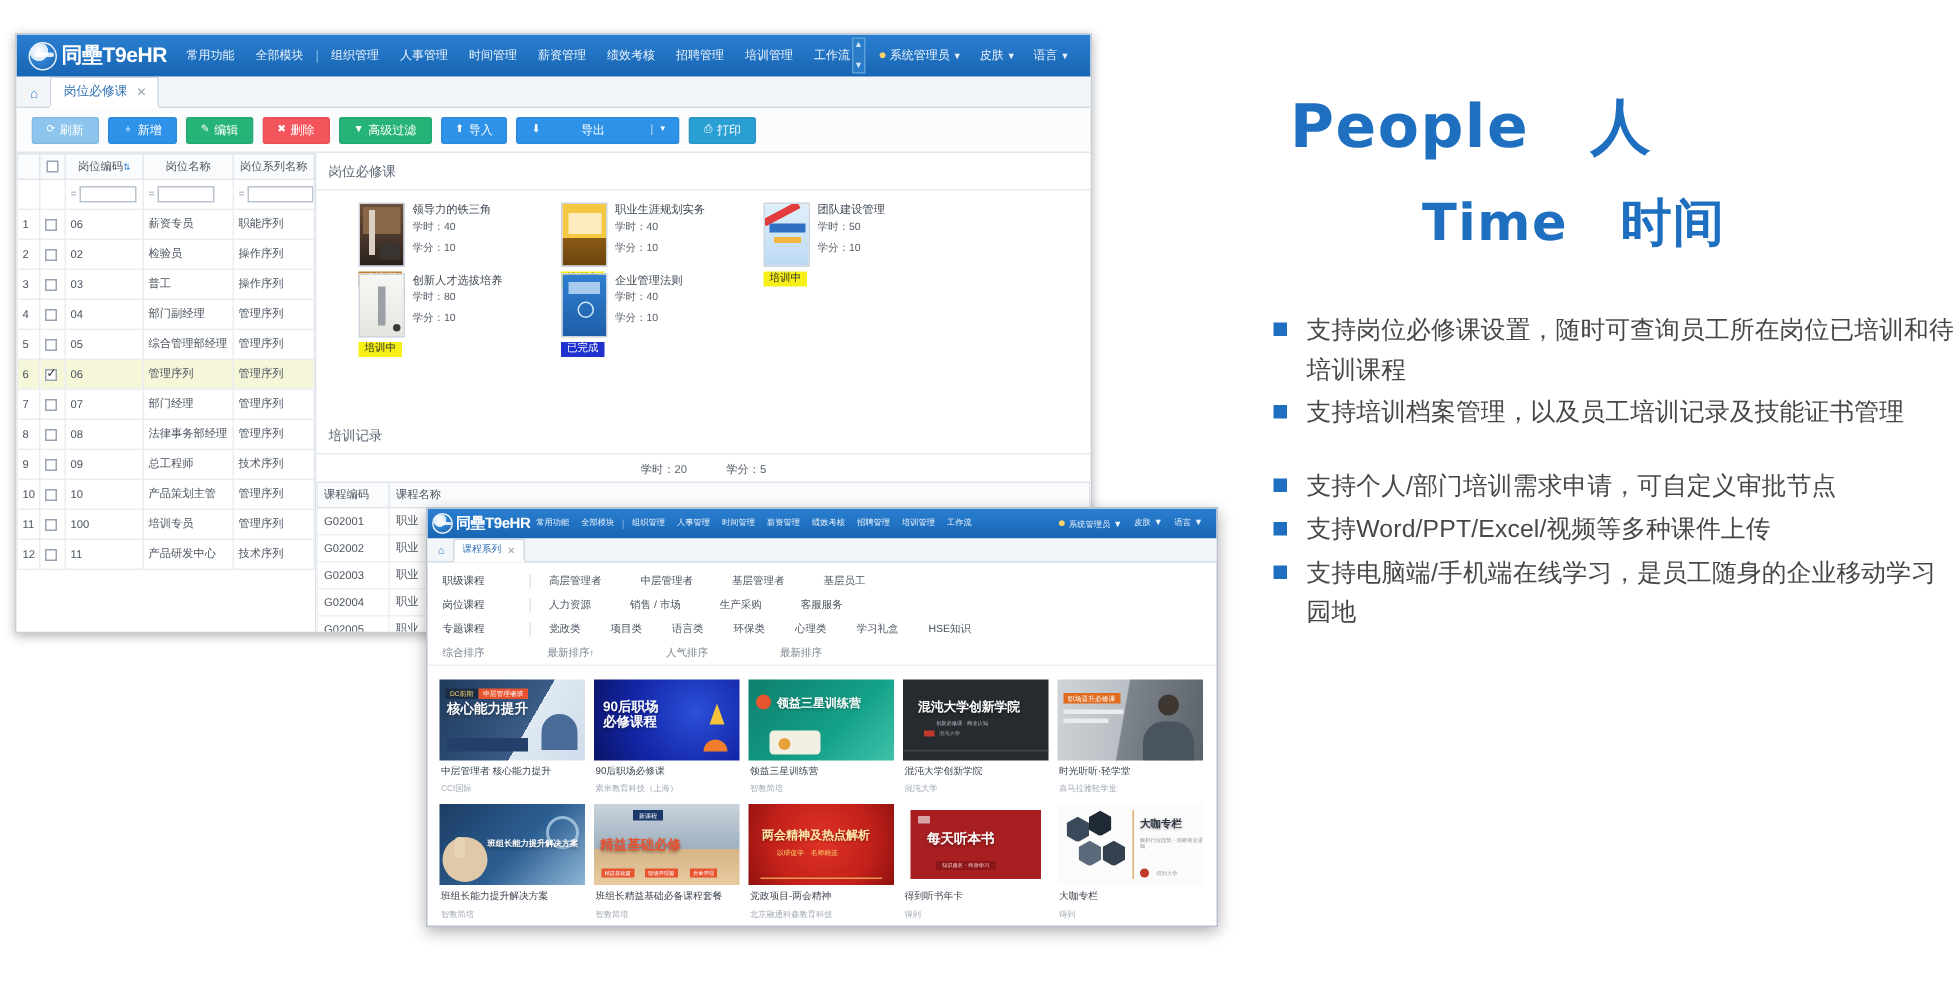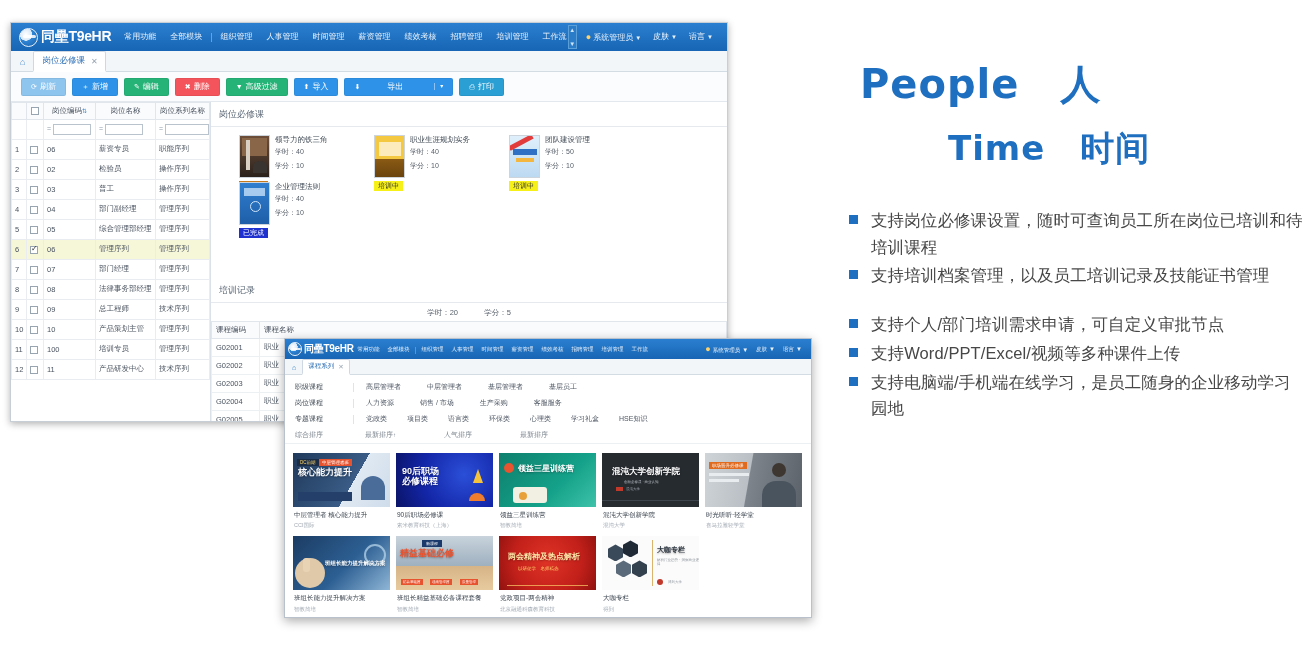--- a/index.html
+++ b/index.html
@@ -438,20 +438,32 @@
                 <div class="tmeta"><span>学时</span>：<span>50</span></div>
                 <div class="tmeta"><span>学分</span>：<span>10</span></div>
               </div>
               <div class="badge bg-ing">培训中</div>
             </div>
 
           </div>
 
           <div class="cardrow">
 
+            <div class="card">
+              <div class="thumb" style="background:linear-gradient(#f7f7f5,#e5e5e0);">
+                <div style="position:absolute;left:12px;top:8px;width:5px;height:26px;background:#9aa0a6;"></div>
+                <div style="position:absolute;right:2px;bottom:3px;width:5px;height:5px;border-radius:50%;background:#3b3b3b;"></div>
+              </div>
+              <div>
+                <div class="tname">创新人才选拔培养</div>
+                <div class="tmeta"><span>学时</span>：<span>80</span></div>
+                <div class="tmeta"><span>学分</span>：<span>10</span></div>
+              </div>
+              <div class="badge bg-ing">培训中</div>
+            </div>
 
             <div class="card">
               <div class="thumb" style="background:linear-gradient(#2f7fd0,#1f5ea8);">
                 <div style="position:absolute;left:4px;top:5px;right:4px;height:8px;background:#bcd9f4;opacity:.85;"></div>
                 <div style="position:absolute;left:10px;top:18px;width:11px;height:11px;border-radius:50%;border:1px solid #cfe4f8;"></div>
               </div>
               <div>
                 <div class="tname">企业管理法则</div>
                 <div class="tmeta"><span>学时</span>：<span>40</span></div>
                 <div class="tmeta"><span>学分</span>：<span>10</span></div>
@@ -648,21 +660,21 @@
         </div>
         <div class="cbody">
           <div class="cname">班组长能力提升解决方案</div>
           <div class="corg">智教简培</div>
         </div>
       </div>
 
       <div class="ccard">
         <div class="cimg" style="background:linear-gradient(#c8d3dc,#9fb0bf 55%,#d6b487 56%,#e7cb9f);">
           <div style="position:absolute;left:26px;top:4px;background:#1b3a6b;color:#fff;font-size:4px;padding:1px 4px;">新课程</div>
-          <div class="ct" style="top:12px;left:4px;font-size:9px;color:#e8532f;">精益基础必修</div>
+          <div class="ct" style="top:22px;left:4px;font-size:9px;color:#e8532f;">精益基础必修</div>
           <div style="position:absolute;left:5px;bottom:5px;background:#e8532f;color:#fff;font-size:3.5px;padding:1px 2px;">精益基础篇</div>
           <div style="position:absolute;left:34px;bottom:5px;background:#e8532f;color:#fff;font-size:3.5px;padding:1px 2px;">现场管理篇</div>
           <div style="position:absolute;left:64px;bottom:5px;background:#e8532f;color:#fff;font-size:3.5px;padding:1px 2px;">质量管理</div>
         </div>
         <div class="cbody">
           <div class="cname">班组长精益基础必备课程套餐</div>
           <div class="corg">智教简培</div>
         </div>
       </div>
 
@@ -671,20 +683,32 @@
           <div class="ct" style="top:16px;left:9px;font-size:8px;color:#ffe9a8;">两会精神及热点解析</div>
           <div style="position:absolute;left:19px;top:30px;font-size:4.5px;color:#ffd36b;">以研促学　名师精选</div>
           <div style="position:absolute;left:8px;bottom:4px;right:8px;height:1px;background:#ffcf6a;opacity:.7;"></div>
         </div>
         <div class="cbody">
           <div class="cname">党政项目-两会精神</div>
           <div class="corg">北京融通科森教育科技</div>
         </div>
       </div>
 
+      <div class="ccard">
+        <div class="cimg" style="background:#fff;">
+          <div style="position:absolute;left:5px;top:4px;right:5px;bottom:4px;background:#a81f22;"></div>
+          <div style="position:absolute;left:10px;top:8px;width:8px;height:5px;background:#d9a2a3;"></div>
+          <div class="ct" style="top:18px;left:16px;font-size:9px;color:#fff;">每天听本书</div>
+          <div style="position:absolute;left:22px;bottom:10px;background:#8d1619;color:#f0c6c6;font-size:3.5px;padding:1px 4px;">知识服务・终身学习</div>
+        </div>
+        <div class="cbody">
+          <div class="cname">得到听书年卡</div>
+          <div class="corg">得到</div>
+        </div>
+      </div>
 
       <div class="ccard">
         <div class="cimg" style="background:#fbfbfb;">
           <div style="position:absolute;left:6px;top:8px;width:15px;height:17px;background:#3b4a5a;clip-path:polygon(50% 0,100% 25%,100% 75%,50% 100%,0 75%,0 25%);"></div>
           <div style="position:absolute;left:21px;top:4px;width:15px;height:17px;background:#1f2a36;clip-path:polygon(50% 0,100% 25%,100% 75%,50% 100%,0 75%,0 25%);"></div>
           <div style="position:absolute;left:14px;top:24px;width:15px;height:17px;background:#5b6a7a;clip-path:polygon(50% 0,100% 25%,100% 75%,50% 100%,0 75%,0 25%);"></div>
           <div style="position:absolute;left:30px;top:24px;width:15px;height:17px;background:#33414f;clip-path:polygon(50% 0,100% 25%,100% 75%,50% 100%,0 75%,0 25%);"></div>
           <div style="position:absolute;left:50px;top:4px;bottom:4px;width:1px;background:#d9b46a;"></div>
           <div class="ct sm" style="top:10px;left:55px;font-size:7px;color:#2e3742;">大咖专栏</div>
           <div style="position:absolute;left:55px;top:22px;font-size:3.5px;color:#8e959c;">解析行业趋势・洞察商业逻辑</div>

